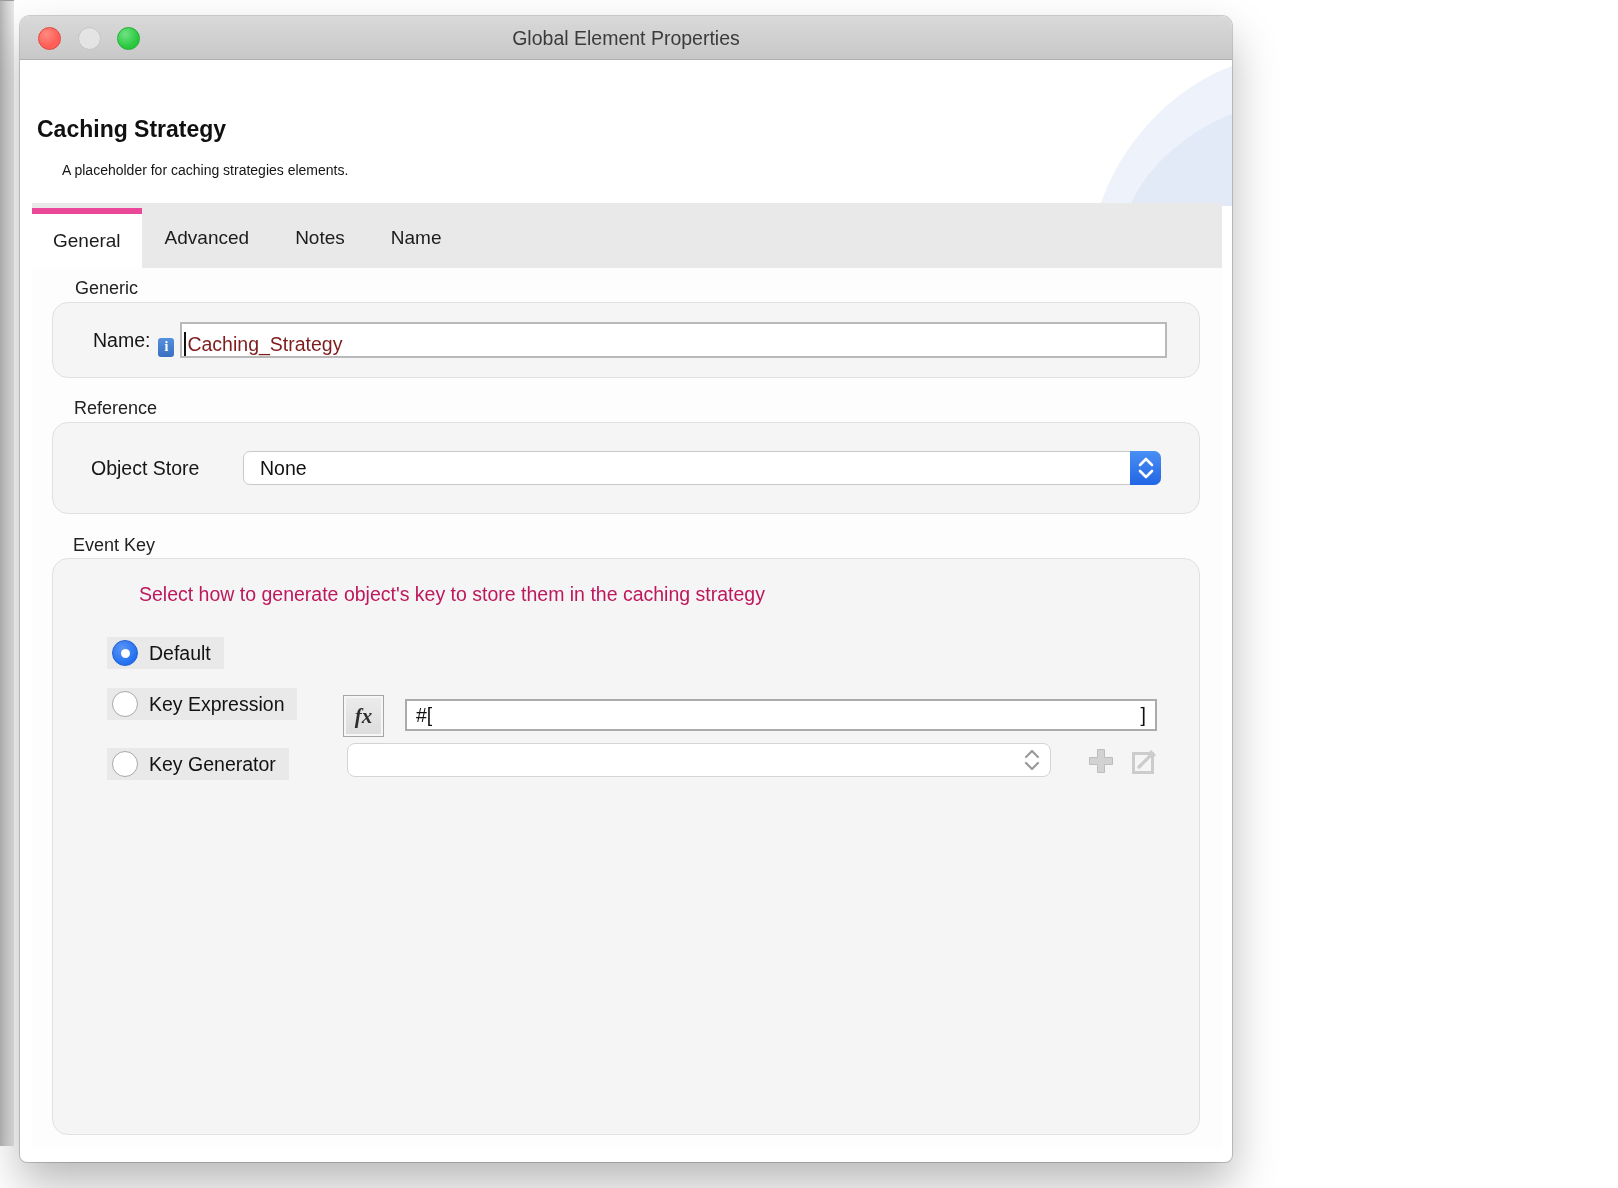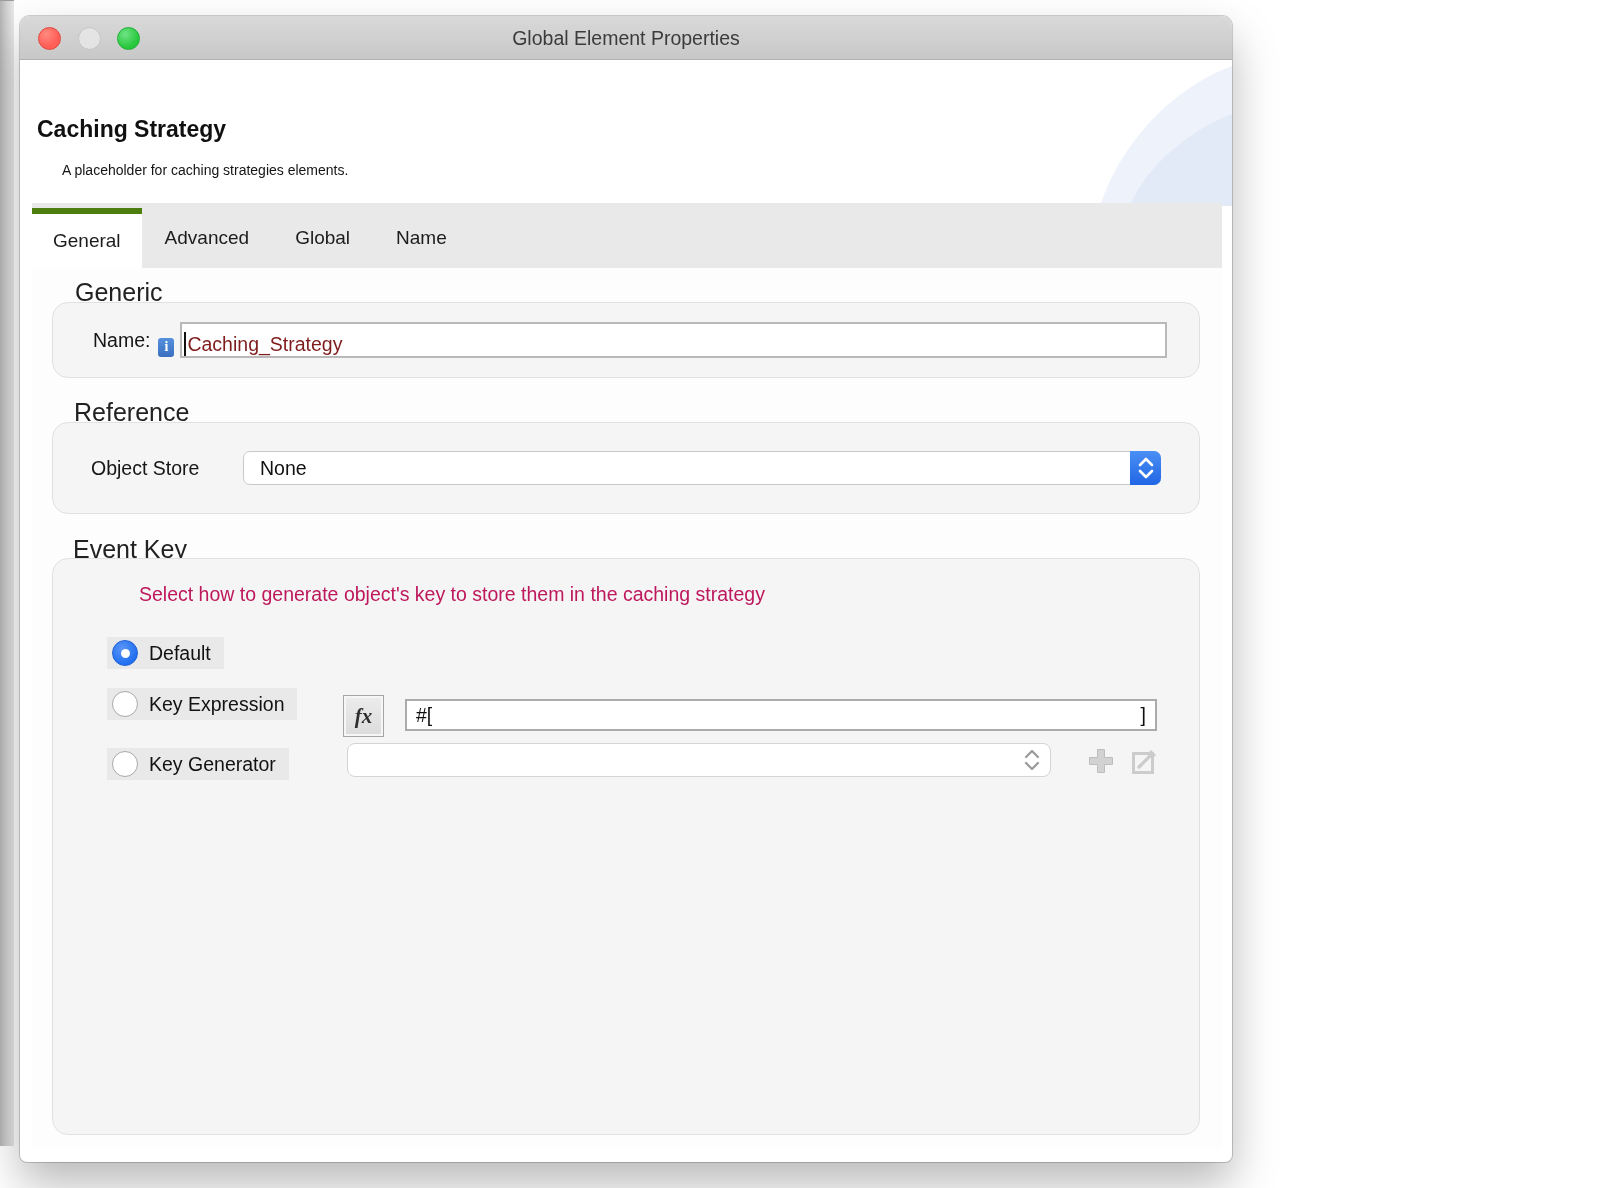--- a/index.html
+++ b/index.html
@@ -29,25 +29,25 @@
   .tl.green { left:97px; background:radial-gradient(circle at 35% 30%, #6fe284, #28c83d 65%); border:1px solid #1fae34; }
 
   .header { position:relative; height:146px; background:#ffffff; overflow:hidden; }
   .header h1 { position:absolute; left:17px; top:56px; font-size:23px; font-weight:bold; color:#101010; }
   .header .desc { position:absolute; left:42px; top:102px; font-size:14px; color:#141414; }
   .header .swoosh { position:absolute; right:0; top:0; }
 
   .tabbar { position:absolute; left:12px; right:10px; top:187px; height:65px; background:#e9e9e9; }
   .tabs { position:absolute; left:0; bottom:0; height:60px; display:flex; align-items:stretch; }
   .tab { display:flex; align-items:center; padding:0 23px; font-size:19px; color:#1c1c1c; cursor:default; }
-  .tab.active { background:#ffffff; border-top:6px solid #4d7c0f; padding:0 21px; }
+  .tab.active { background:#ffffff; border-top:6px solid #ec4899; padding:0 21px; }
 
   .content { position:absolute; left:12px; right:10px; top:252px; bottom:14px; background:#fdfdfd; }
 
-  .section-label { position:absolute; font-size:25px; color:#222222; }
+  .section-label { position:absolute; font-size:18px; color:#222222; }
   .groupbox { position:absolute; left:32px; width:1148px; background:#f5f5f5;
     border:1px solid #e1e1e1; border-radius:16px; }
 
   
   #lbl-generic { left:55px; top:262px; }
   #box-generic { top:286px; height:76px; display:flex; align-items:center; padding:0 32px 0 40px; }
   .field-label { font-size:19.5px; color:#161616; }
   .info-icon { width:16px; height:19px; margin:14px 6px 0 8px; background:linear-gradient(#5590de,#3a6fc0);
     border-radius:3px; color:#ffffff; font-family:"Liberation Serif", serif; font-weight:bold;
     font-size:14px; display:flex; align-items:center; justify-content:center; }
@@ -125,21 +125,21 @@
 
     <div class="tabbar">
       <div class="tabs">
         <div class="tab active">
           <span>General</span>
         </div>
         <div class="tab">
           <span>Advanced</span>
         </div>
         <div class="tab">
-          <span>Global</span>
+          <span>Notes</span>
         </div>
         <div class="tab">
           <span>Name</span>
         </div>
       </div>
     </div>
 
     <div class="content"></div>
 
     <div class="section-label" id="lbl-generic">Generic</div>

